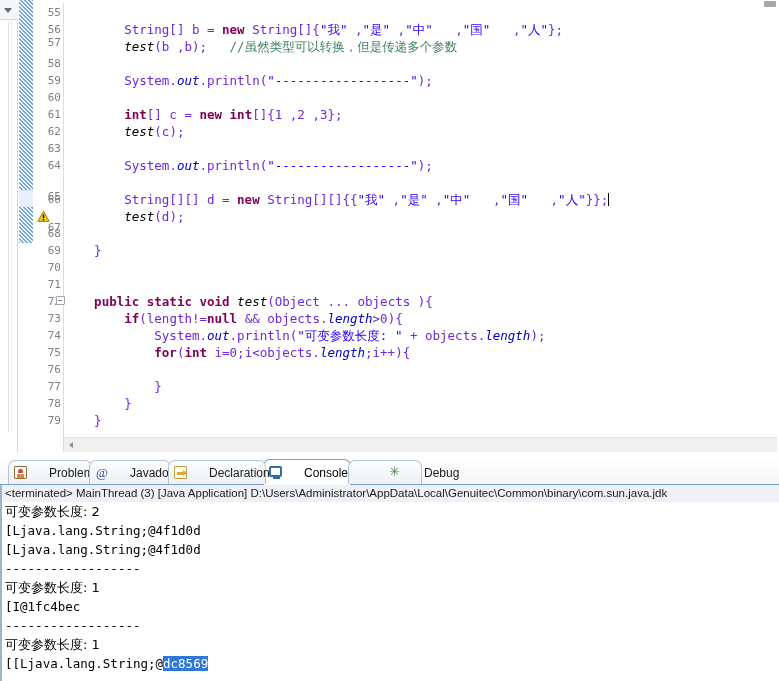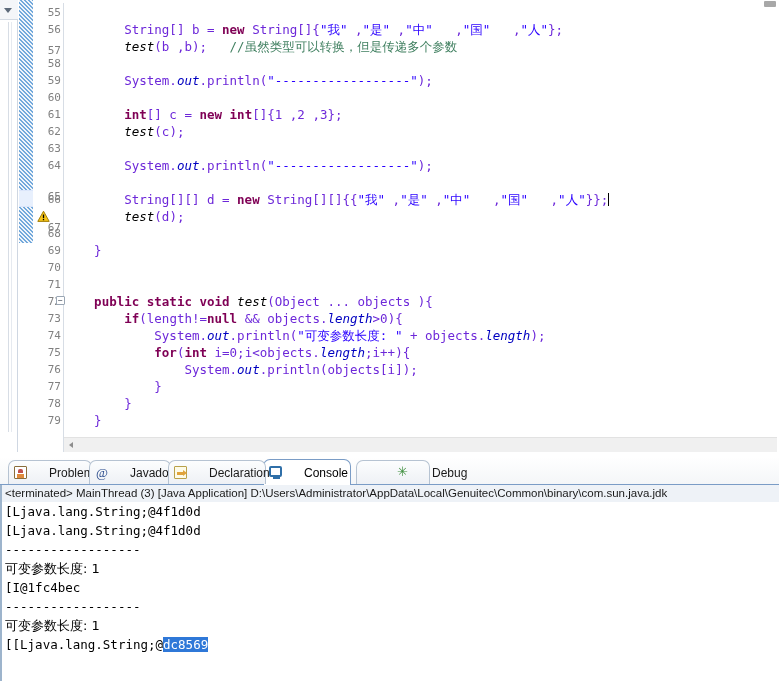--- a/index.html
+++ b/index.html
@@ -243,21 +243,21 @@
       <div class="frame-left-rule2"></div>
     </div>
 
     <div id="change-ruler-bg"></div>
     <div id="change-ruler"></div>
 
     <div class="hl-row" style="top: 190px;"></div>
       <div id="gutter">
         <div class="lnum" style="top: 4px;">55</div>
         <div class="lnum" style="top: 21px;">56</div>
-        <div class="lnum" style="top: 42px;">57</div>
+        <div class="lnum" style="top: 34px;">57</div>
         <div class="lnum" style="top: 55px;">58</div>
         <div class="lnum" style="top: 72px;">59</div>
         <div class="lnum" style="top: 89px;">60</div>
         <div class="lnum" style="top: 106px;">61</div>
         <div class="lnum" style="top: 123px;">62</div>
         <div class="lnum" style="top: 140px;">63</div>
         <div class="lnum" style="top: 157px;">64</div>
         <div class="lnum" style="top: 188px;">65</div>
         <div class="lnum" style="top: 191px; text-align: right;">66</div>
         <div class="lnum" style="top: 219px;">67</div>
@@ -293,21 +293,20 @@
         <div class="codeline" style="top: 191px;"><span class="plain">        String[][] d = </span><span class="kw">new</span><span class="plain"> String[][]{{</span><span class="str">"我"</span><span class="plain"> ,</span><span class="str">"是"</span><span class="plain"> ,</span><span class="str">"中"</span><span class="plain">   ,</span><span class="str">"国"</span><span class="plain">   ,</span><span class="str">"人"</span><span class="plain">}};</span><span class="caret"></span></div>
         <div class="codeline" style="top: 208px;"><span class="plain">        </span><span class="mth">test</span><span class="plain">(d);</span></div>
         <div class="codeline" style="top: 225px;"></div>
         <div class="codeline" style="top: 242px;"><span class="plain">    }</span></div>
         <div class="codeline" style="top: 259px;"></div>
         <div class="codeline" style="top: 276px;"></div>
         <div class="codeline" style="top: 293px;"><span class="plain">    </span><span class="kw">public static void</span><span class="plain"> </span><span class="mth">test</span><span class="plain">(Object ... objects ){</span></div>
         <div class="codeline" style="top: 310px;"><span class="plain">        </span><span class="kw">if</span><span class="plain">(length!=</span><span class="kw">null</span><span class="plain"> &amp;&amp; objects.</span><span class="fld">length</span><span class="plain">&gt;0){</span></div>
         <div class="codeline" style="top: 327px;"><span class="plain">            System.</span><span class="fld">out</span><span class="plain">.println(</span><span class="str">"可变参数长度: "</span><span class="plain"> + objects.</span><span class="fld">length</span><span class="plain">);</span></div>
         <div class="codeline" style="top: 344px;"><span class="plain">            </span><span class="kw">for</span><span class="plain">(</span><span class="kw">int</span><span class="plain"> i=0;i&lt;objects.</span><span class="fld">length</span><span class="plain">;i++){</span></div>
-        <div class="codeline" style="top: 361px;"><span class="plain">                System.</span><span class="fld">out</span><span class="plain">.println(objects[i]);</span></div>
         <div class="codeline" style="top: 378px;"><span class="plain">            }</span></div>
         <div class="codeline" style="top: 395px;"><span class="plain">        }</span></div>
         <div class="codeline" style="top: 412px;"><span class="plain">    }</span></div>
       </div>
 
     <div id="h-scroll">
       <div id="h-scroll-left">
           <span class="tri"></span>
         </div>
     </div>
@@ -341,31 +340,32 @@
           </span>
           <span class="tlabel">Console</span>
           <span class="tclose">✖</span>
         </div>
         <div class="tab" style="left: 168px; width: 98px;">
           <span class="ticon">
             <span class="ic-declaration" style="display: block;"></span>
           </span>
           <span class="tlabel">Declaration</span>
         </div>
-        <div class="tab" style="left: 356px; width: 74px; padding-left: 40px;">
+        <div class="tab" style="left: 348px; width: 74px; padding-left: 40px;">
           <span class="ticon">
             <span class="ic-debug" style="display: block;"></span>
           </span>
           <span class="tlabel">Debug</span>
         </div>
       </div>
 
     <div id="console-body">
       <div id="console-header">&lt;terminated&gt; MainThread (3) [Java Application] D:\Users\Administrator\AppData\Local\Genuitec\Common\binary\com.sun.java.jdk</div>
       <div id="console-out">
+          <div class="oline cjk"><span>可变参数长度: 2</span></div>
           <div class="oline"><span>[Ljava.lang.String;@4f1d0d</span></div>
           <div class="oline"><span>[Ljava.lang.String;@4f1d0d</span></div>
           <div class="oline"><span>------------------</span></div>
           <div class="oline cjk"><span>可变参数长度: 1</span></div>
           <div class="oline"><span>[I@1fc4bec</span></div>
           <div class="oline"><span>------------------</span></div>
           <div class="oline cjk"><span>可变参数长度: 1</span></div>
           <div class="oline"><span>[[Ljava.lang.String;@</span><span class="sel">dc8569</span></div>
         </div>
     </div>

